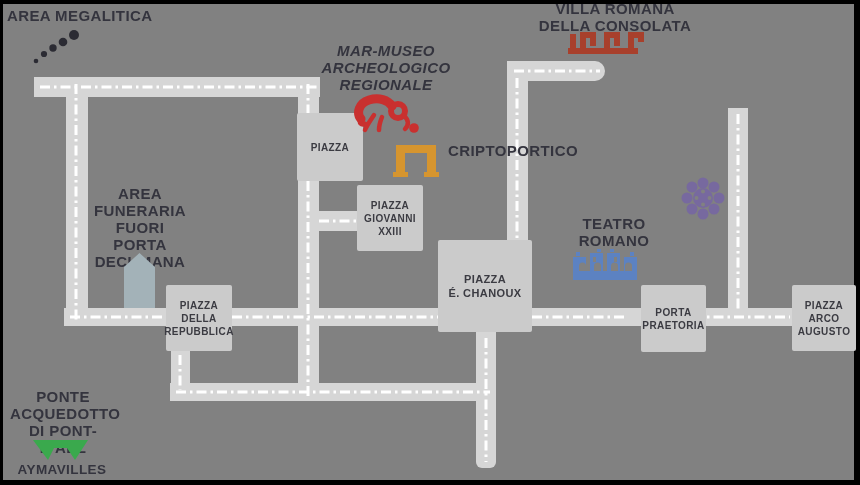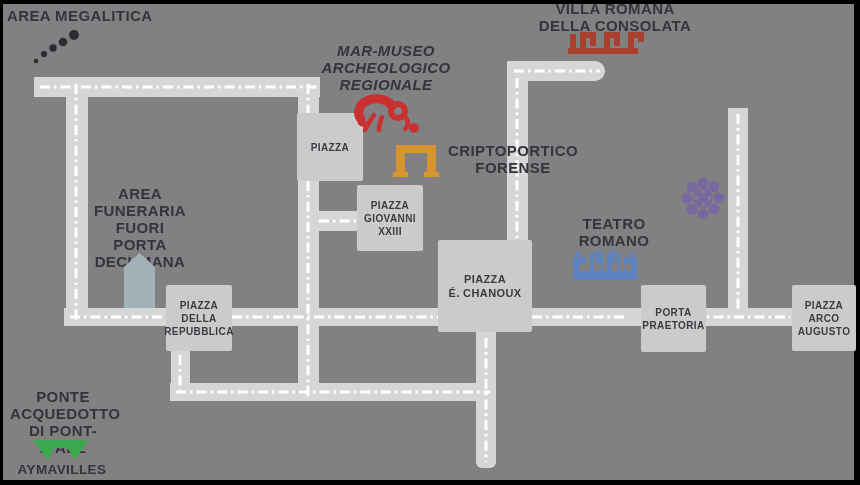--- a/index.html
+++ b/index.html
@@ -99,21 +99,20 @@
     <div>VILLA ROMANA</div>
     <div>DELLA CONSOLATA</div>
   </div>
   <div class="site-label" style="left:316px;top:43px;width:140px;font-style:italic;">
     <div>MAR-MUSEO</div>
     <div>ARCHEOLOGICO</div>
     <div>REGIONALE</div>
   </div>
   <div class="site-label left" style="left:448px;top:143px;width:130px;text-align:center;">
     <div>CRIPTOPORTICO</div>
-    <div>FORENSE</div>
   </div>
   <div class="site-label" style="left:572px;top:216px;width:84px;">
     <div>TEATRO</div>
     <div>ROMANO</div>
   </div>
   <div class="site-label" style="left:88px;top:186px;width:104px;">
     <div>AREA</div>
     <div>FUNERARIA</div>
     <div>FUORI PORTA</div>
     <div>DECUMANA</div>

